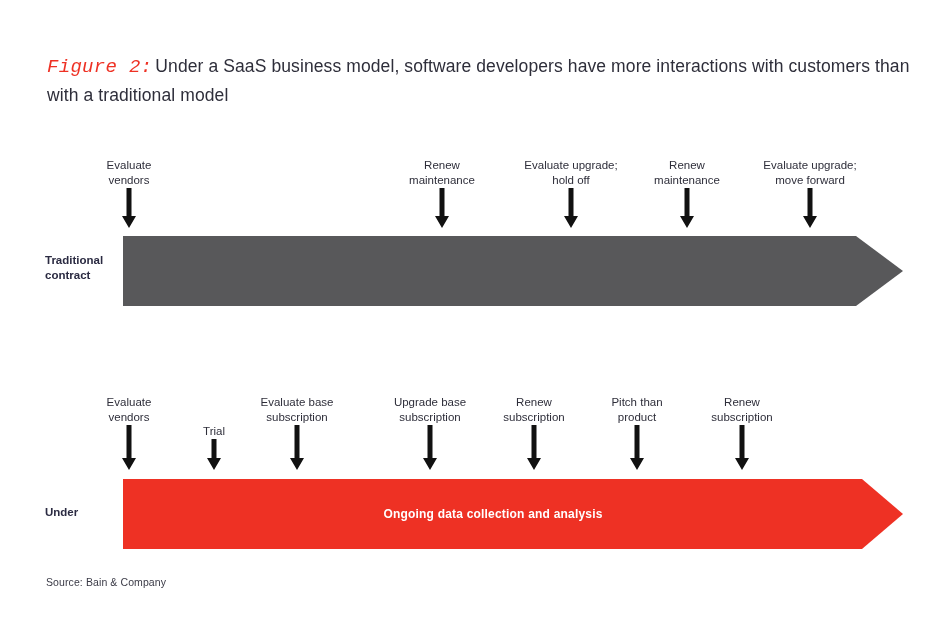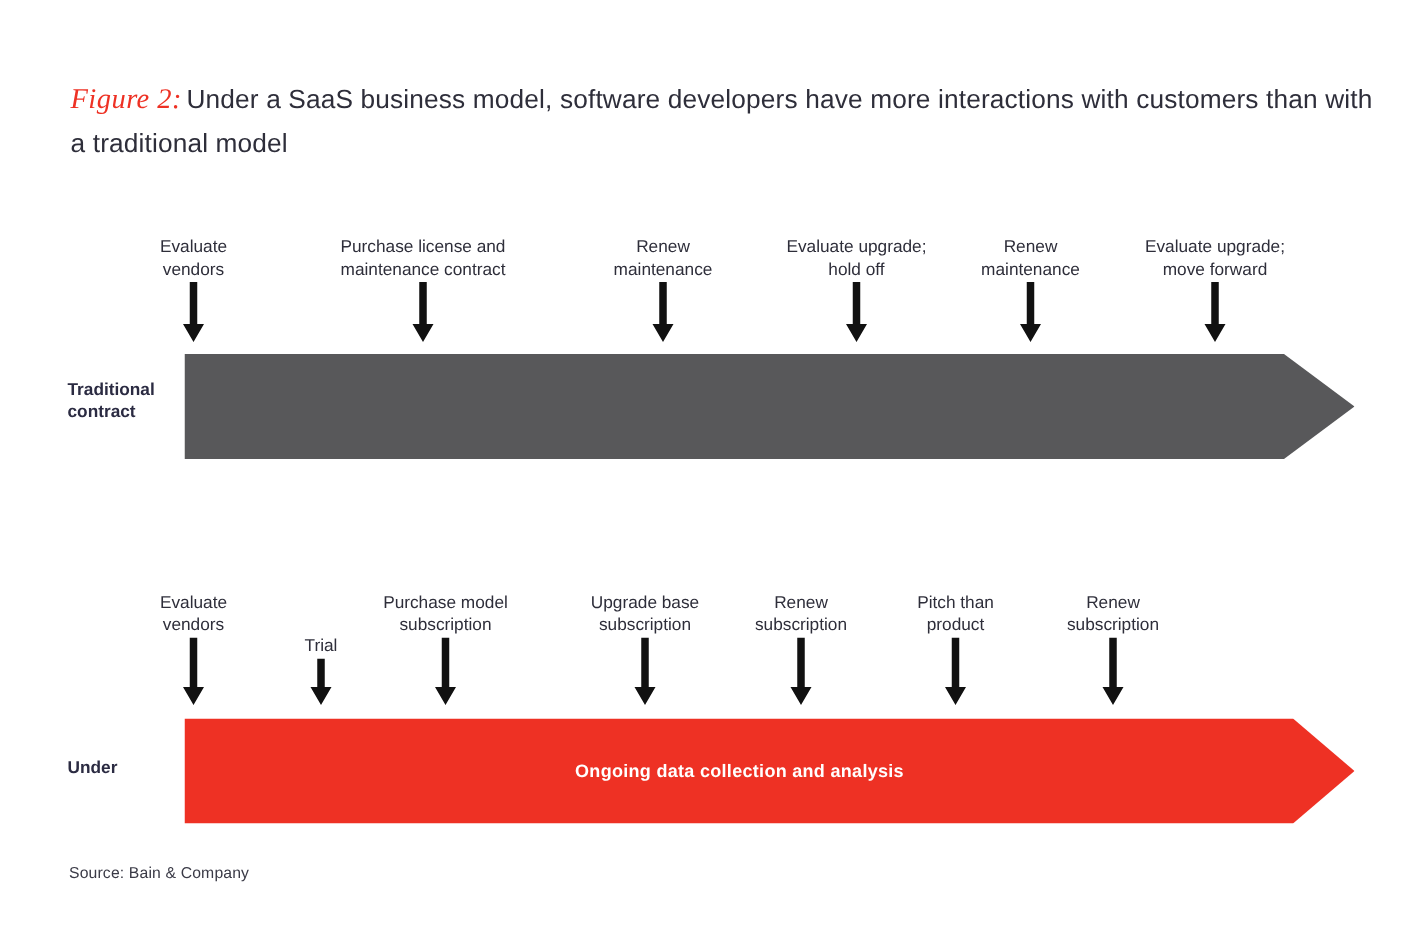--- a/index.html
+++ b/index.html
@@ -32,21 +32,21 @@
   }
   .title-text {
     font-size: 17.5px;
     line-height: 28px;
     color: #2e2e3a;
     font-weight: 400;
     letter-spacing: 0.1px;
   }
   .figure-label {
     color: #ee3124;
-    font-family: Liberation Serif, serif;
+    font-family: Liberation Mono, monospace;
     font-style: italic;
     font-size: 19px;
     letter-spacing: 0.3px;
     padding-right: 3px;
   }
 
   
   .lane-label {
     position: absolute;
     font-size: 11.5px;
@@ -160,27 +160,20 @@
   <div id="row-top" class="row-top">
 
     <div class="milestone" style="left:129px;">
       <div class="milestone-label">Evaluate
 vendors</div>
       <svg class="milestone-arrow" width="16" height="40" viewBox="0 0 16 40">
         <path d="M5.5 0 H10.5 V28 H15 L8 40 L1 28 H5.5 Z" fill="#111111"></path>
       </svg>
     </div>
 
-    <div class="milestone" style="left:282px;">
-      <div class="milestone-label">Purchase license and
-maintenance contract</div>
-      <svg class="milestone-arrow" width="16" height="40" viewBox="0 0 16 40">
-        <path d="M5.5 0 H10.5 V28 H15 L8 40 L1 28 H5.5 Z" fill="#111111"></path>
-      </svg>
-    </div>
 
     <div class="milestone" style="left:442px;">
       <div class="milestone-label">Renew
 maintenance</div>
       <svg class="milestone-arrow" width="16" height="40" viewBox="0 0 16 40">
         <path d="M5.5 0 H10.5 V28 H15 L8 40 L1 28 H5.5 Z" fill="#111111"></path>
       </svg>
     </div>
 
     <div class="milestone" style="left:571px;">
@@ -231,21 +224,21 @@
     </div>
 
     <div class="milestone" style="left:214px; top:14px;">
       <div class="milestone-label">Trial</div>
       <svg class="milestone-arrow" width="16" height="31" viewBox="0 0 16 31">
         <path d="M5.5 0 H10.5 V19 H15 L8 31 L1 19 H5.5 Z" fill="#111111"></path>
       </svg>
     </div>
 
     <div class="milestone" style="left:297px;">
-      <div class="milestone-label">Purchase model
+      <div class="milestone-label">Evaluate base
 subscription</div>
       <svg class="milestone-arrow" width="16" height="45" viewBox="0 0 16 45">
         <path d="M5.5 0 H10.5 V33 H15 L8 45 L1 33 H5.5 Z" fill="#111111"></path>
       </svg>
     </div>
 
     <div class="milestone" style="left:430px;">
       <div class="milestone-label">Upgrade base
 subscription</div>
       <svg class="milestone-arrow" width="16" height="45" viewBox="0 0 16 45">

